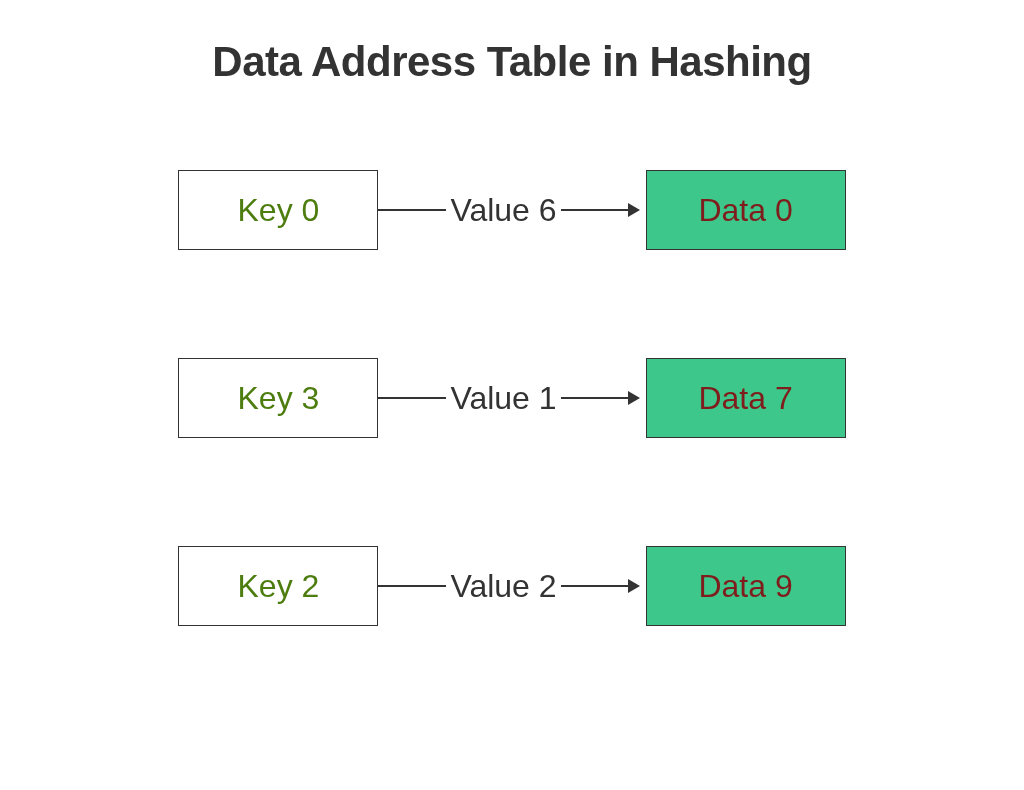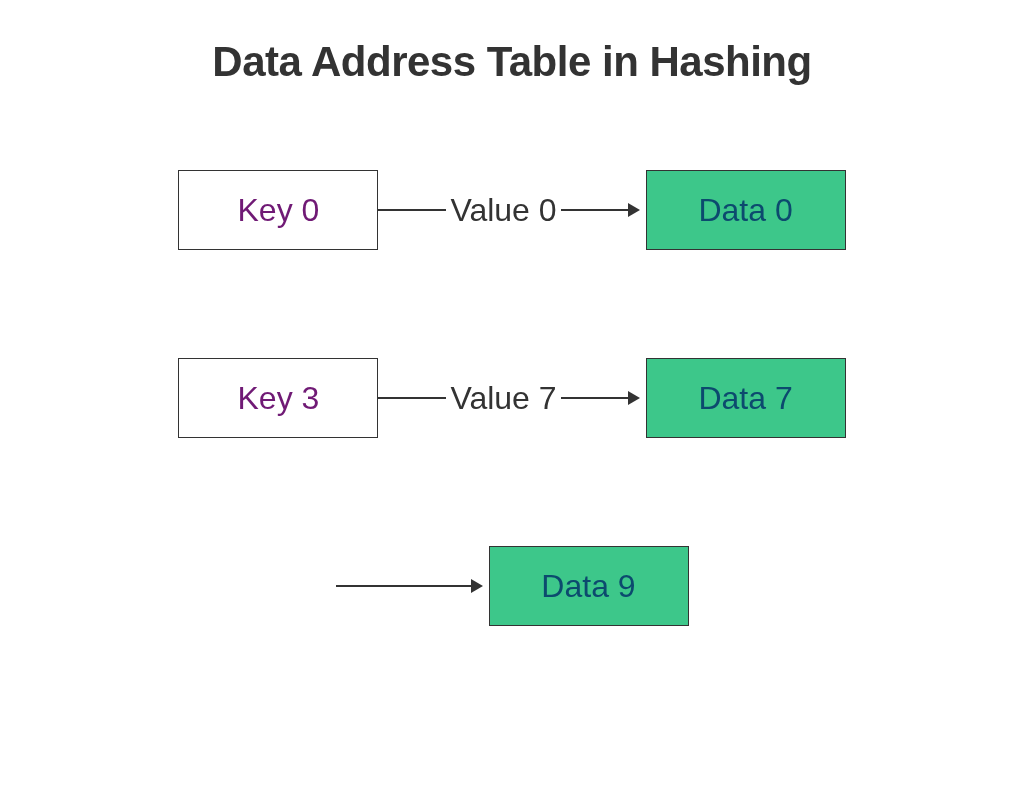--- a/index.html
+++ b/index.html
@@ -39,21 +39,21 @@
     }
     .key-box {
       width: 200px;
       height: 80px;
       border: 1.5px solid #333333;
       background: #ffffff;
       display: flex;
       align-items: center;
       justify-content: center;
       font-size: 32px;
-      color: #701a75;
+      color: #4d7c0f;
       font-weight: 400;
     }
     .arrow-segment {
       display: flex;
       align-items: center;
     }
     .line {
       width: 68px;
       height: 1.5px;
       background: #333333;
@@ -79,62 +79,64 @@
     }
     .data-box {
       width: 200px;
       height: 80px;
       border: 1.5px solid #333333;
       background: #3DC78A;
       display: flex;
       align-items: center;
       justify-content: center;
       font-size: 32px;
-      color: #0c4a6e;
+      color: #7f1d1d;
       font-weight: 400;
       margin-left: 6px;
     }
   </style>
 </head>
 <body>
 
 <div class="title">Data Address Table in Hashing</div>
 
 <div class="diagram">
 
   <div class="row">
     <div class="key-box">Key 0</div>
     <div class="arrow-segment">
       <div class="line"></div>
     </div>
-    <div class="value-label">Value 0</div>
+    <div class="value-label">Value 6</div>
     <div class="arrow-segment">
       <div class="line2"></div>
       <div class="arrowhead"></div>
     </div>
     <div class="data-box">Data 0</div>
   </div>
 
   <div class="row">
     <div class="key-box">Key 3</div>
     <div class="arrow-segment">
       <div class="line"></div>
     </div>
-    <div class="value-label">Value 7</div>
+    <div class="value-label">Value 1</div>
     <div class="arrow-segment">
       <div class="line2"></div>
       <div class="arrowhead"></div>
     </div>
     <div class="data-box">Data 7</div>
   </div>
 
   <div class="row">
+    <div class="key-box">Key 2</div>
     <div class="arrow-segment">
       <div class="line"></div>
     </div>
+    <div class="value-label">Value 2</div>
     <div class="arrow-segment">
       <div class="line2"></div>
       <div class="arrowhead"></div>
     </div>
     <div class="data-box">Data 9</div>
   </div>
 
 </div>
 
 </body></html>

